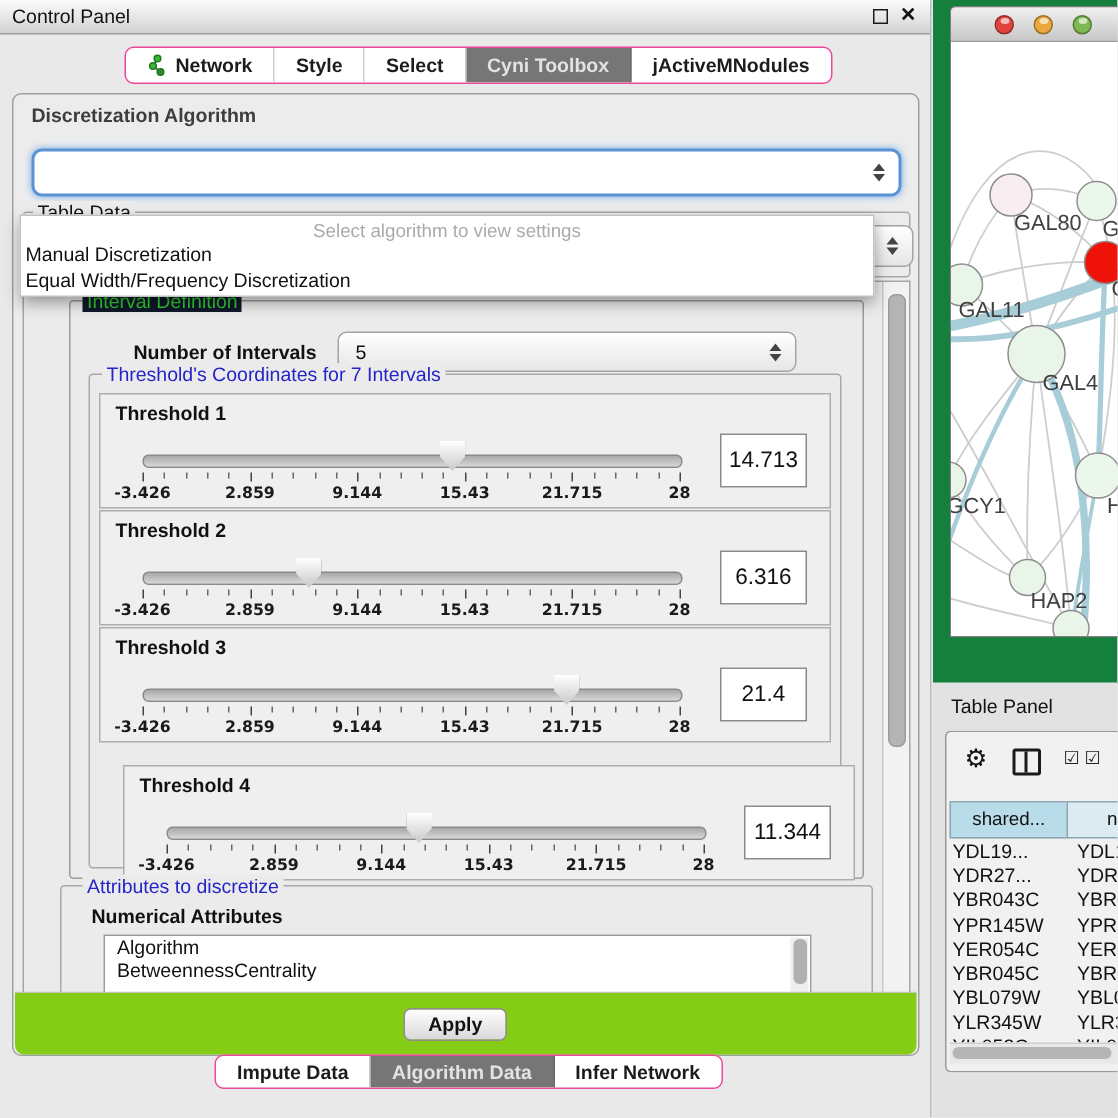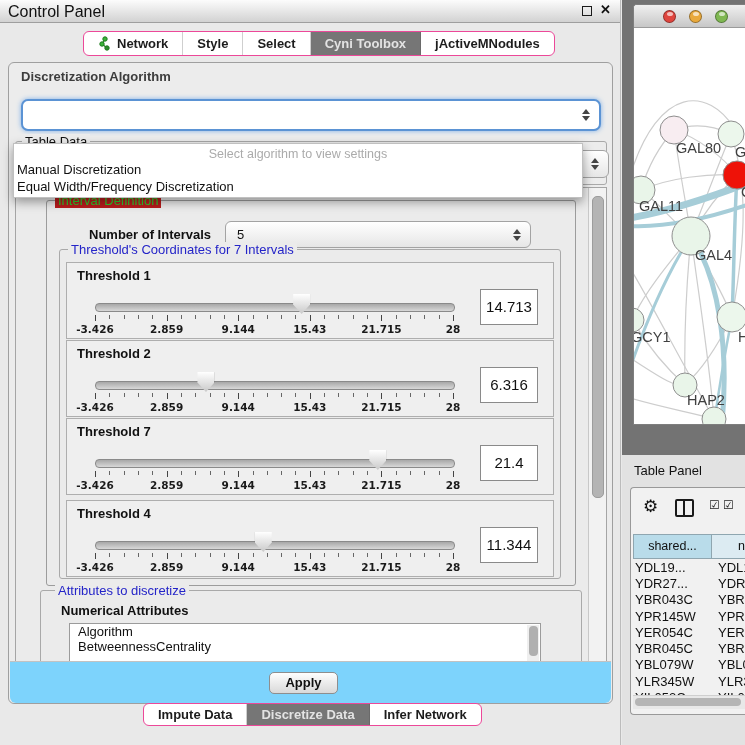--- a/index.html
+++ b/index.html
@@ -3,21 +3,21 @@
 <meta charset="utf-8">
 <style>
   html,body{margin:0;padding:0}
   body{width:745px;height:745px;position:relative;overflow:hidden;
        background:#e9e9e9;font-family:"Liberation Sans",sans-serif;color:#111;}
   .abs{position:absolute}
 
   
   #control-panel{left:0;top:0;width:620px;height:745px;background:#e9e9e9;border-right:1px solid #bcbcbc}
   #cp-titlebar{left:0;top:0;width:620px;height:22px;background:linear-gradient(#fcfcfc,#d2d2d2);border-bottom:1px solid #9e9e9e}
-  #cp-title{left:8px;top:3px;font-size:16px}
+  #cp-title{left:8px;top:3px;font-size:13px}
   #float-btn{left:582px;top:6px;width:8px;height:8px;border:1.5px solid #1a1a1a;background:transparent}
   #close-btn{left:600px;top:2px;font-size:13px;font-weight:bold}
 
   
   .tabbar{height:23px;display:flex;border:1px solid #ec4899;border-radius:6px;overflow:hidden;background:#fff}
   .tab-seg{display:flex;align-items:center;justify-content:center;gap:5px;padding:0 14px;
            font-size:13px;font-weight:700;color:#1c1c1c;border-right:1px solid #cfcfcf;white-space:nowrap;cursor:default}
   .tab-seg:last-child{border-right:none}
   .tab-seg.sel{background:#767676;color:#e3e3e3;border-right:1px solid #6a6a6a}
   #tabbar{left:83px;top:31px}
@@ -50,21 +50,21 @@
 
   #tabledata-group{left:6px;top:78px;width:590px;height:42px}
   #tabledata-combo{left:8px;top:8px;width:572px;height:26px}
 
   
   #inner-panel{left:6px;top:124px;width:590px;height:476px;background:#ebebeb;border:1px solid #a5a5a5;overflow:hidden}
   #inner-vscroll{left:572px;top:0;width:17px;height:474px;background:#f2f2f2;border-left:1px solid #c8c8c8}
   #inner-vscroll .thumb{position:absolute;left:3px;top:8px;width:10px;height:300px;border-radius:5px;background:#b4b4b4;border:1px solid #9c9c9c}
 
   #green-group{left:30px;top:12px;width:528px;height:384px;border-color:#9c9c9c}
-  #green-group>.legend{left:8px;background:#b91c1c}
+  #green-group>.legend{left:8px;background:#0f172a}
   #noi-label{left:42px;top:26px;font-size:13px;font-weight:700}
   #noi-combo{left:178px;top:20px;width:293px;height:25px}
 
   #blue-group{left:12px;top:48px;width:500px;height:328px}
   #blue-group>.legend{left:8px;background:#ebebeb}
 
   .thr-box{position:absolute;left:6px;width:486px;height:75px;background:#efefef;border:1px solid #aeaeae}
   .thr-label{position:absolute;left:10px;top:5px;font-size:13px;font-weight:700}
   .thr-track{position:absolute;left:28px;top:40px;width:358px;height:7px;border-radius:4px;
              background:linear-gradient(#a8a8a8,#d8d8d8);border:1px solid #8a8a8a}
@@ -80,26 +80,26 @@
              font-size:15px;text-align:center;line-height:34px}
 
   #attr-group{left:24px;top:402px;width:540px;height:80px}
   #attr-group>.legend{left:14px;background:#ebebeb}
   #attr-sub{left:20px;top:12px;font-size:13px;font-weight:700}
   #attr-list{left:28px;top:32px;width:470px;height:46px;background:#fff;border:1px solid #9b9b9b;overflow:hidden}
   .attr-item{font-size:13px;line-height:15px;padding-left:8px;white-space:nowrap}
   #attr-vscroll{position:absolute;right:1px;top:1px;width:12px;height:44px;background:#efefef}
   #attr-vscroll .thumb{position:absolute;left:1.5px;top:1px;width:9px;height:30px;border-radius:4px;background:#b0b0b0}
 
-  #apply-strip{left:1px;top:598px;width:601px;height:41px;background:#7dd3fc;border-top:1px solid #c2c2c2;border-radius:0 0 6px 6px}
+  #apply-strip{left:1px;top:598px;width:601px;height:41px;background:#84cc16;border-top:1px solid #c2c2c2;border-radius:0 0 6px 6px}
   #apply-btn{left:259px;top:10px;width:67px;height:20px;border:1px solid #8e8e8e;border-radius:5px;
              background:linear-gradient(#fefefe,#d9d9d9);font-size:13px;font-weight:600;text-align:center;line-height:20px}
 
   
-  #network-window{left:622px;top:0;width:123px;height:456px;background:#737373}
+  #network-window{left:622px;top:0;width:123px;height:456px;background:#15803d}
   #mac-window{left:11px;top:4px;width:112px;height:419px;background:#fff;border:1px solid #7e7e7e;border-right:none;border-radius:4px 0 0 0;overflow:hidden}
   #mac-titlebar{left:0;top:0;width:112px;height:22px;background:linear-gradient(#f0f0f0,#c7c7c7);border-bottom:1px solid #9b9b9b}
   .light{position:absolute;top:4.5px;width:13px;height:13px;border-radius:50%;border:1px solid rgba(0,0,0,.35);box-sizing:border-box}
   .light:before{content:"";position:absolute;left:2.5px;top:1.5px;width:6px;height:4px;border-radius:50%;background:rgba(255,255,255,.65)}
   #net-canvas{left:0;top:23px;width:112px;height:396px;overflow:hidden;background:#fff}
   #net-canvas svg{display:block}
   .net-label{font-family:"Liberation Sans",sans-serif;font-size:14.5px;fill:#404040}
 
   
   #table-panel{left:622px;top:455px;width:123px;height:290px;background:#e2e2e2}
@@ -276,21 +276,21 @@
                 <span class="tick" style="left: 371.68px;"></span>
                 <span class="tick major" style="left: 386px;"></span>
                 <span class="axlab" style="left: 28px;">-3.426</span>
                 <span class="axlab" style="left: 99.6px;">2.859</span>
                 <span class="axlab" style="left: 171.2px;">9.144</span>
                 <span class="axlab" style="left: 242.8px;">15.43</span>
                 <span class="axlab" style="left: 314.4px;">21.715</span>
                 <span class="axlab" style="left: 386px;">28</span>
               </div>
               <div class="thr-box" style="top: 168px;">
-    <div class="thr-label">Threshold 7</div>
+    <div class="thr-label">Threshold 3</div>
     <div class="thr-track"></div>
     <div class="thr-handle" style="left: 302.314px;"></div>
     <div class="thr-value">21.4</div>
   <span class="tick major" style="left: 28px;"></span>
                 <span class="tick" style="left: 42.32px;"></span>
                 <span class="tick" style="left: 56.64px;"></span>
                 <span class="tick" style="left: 70.96px;"></span>
                 <span class="tick" style="left: 85.28px;"></span>
                 <span class="tick major" style="left: 99.6px;"></span>
                 <span class="tick" style="left: 113.92px;"></span>
@@ -313,21 +313,21 @@
                 <span class="tick" style="left: 357.36px;"></span>
                 <span class="tick" style="left: 371.68px;"></span>
                 <span class="tick major" style="left: 386px;"></span>
                 <span class="axlab" style="left: 28px;">-3.426</span>
                 <span class="axlab" style="left: 99.6px;">2.859</span>
                 <span class="axlab" style="left: 171.2px;">9.144</span>
                 <span class="axlab" style="left: 242.8px;">15.43</span>
                 <span class="axlab" style="left: 314.4px;">21.715</span>
                 <span class="axlab" style="left: 386px;">28</span>
               </div>
-              <div class="thr-box" style="top: 250px;">
+              <div class="thr-box" style="top: 260px; margin-left: 16px;">
     <div class="thr-label">Threshold 4</div>
     <div class="thr-track"></div>
     <div class="thr-handle" style="left: 187.757px;"></div>
     <div class="thr-value">11.344</div>
   <span class="tick major" style="left: 28px;"></span>
                 <span class="tick" style="left: 42.32px;"></span>
                 <span class="tick" style="left: 56.64px;"></span>
                 <span class="tick" style="left: 70.96px;"></span>
                 <span class="tick" style="left: 85.28px;"></span>
                 <span class="tick major" style="left: 99.6px;"></span>
@@ -386,21 +386,21 @@
     </div>
   </div>
 
   <div class="abs tabbar" id="bottom-tabbar">
       <div class="tab-seg">
 
     <span class="tl">Impute Data</span>
   </div>
       <div class="tab-seg sel">
 
-    <span class="tl">Discretize Data</span>
+    <span class="tl">Algorithm Data</span>
   </div>
       <div class="tab-seg">
 
     <span class="tl">Infer Network</span>
   </div>
     </div>
 </div>
 
 <div class="abs" id="network-window">
   <div class="abs" id="mac-window">

